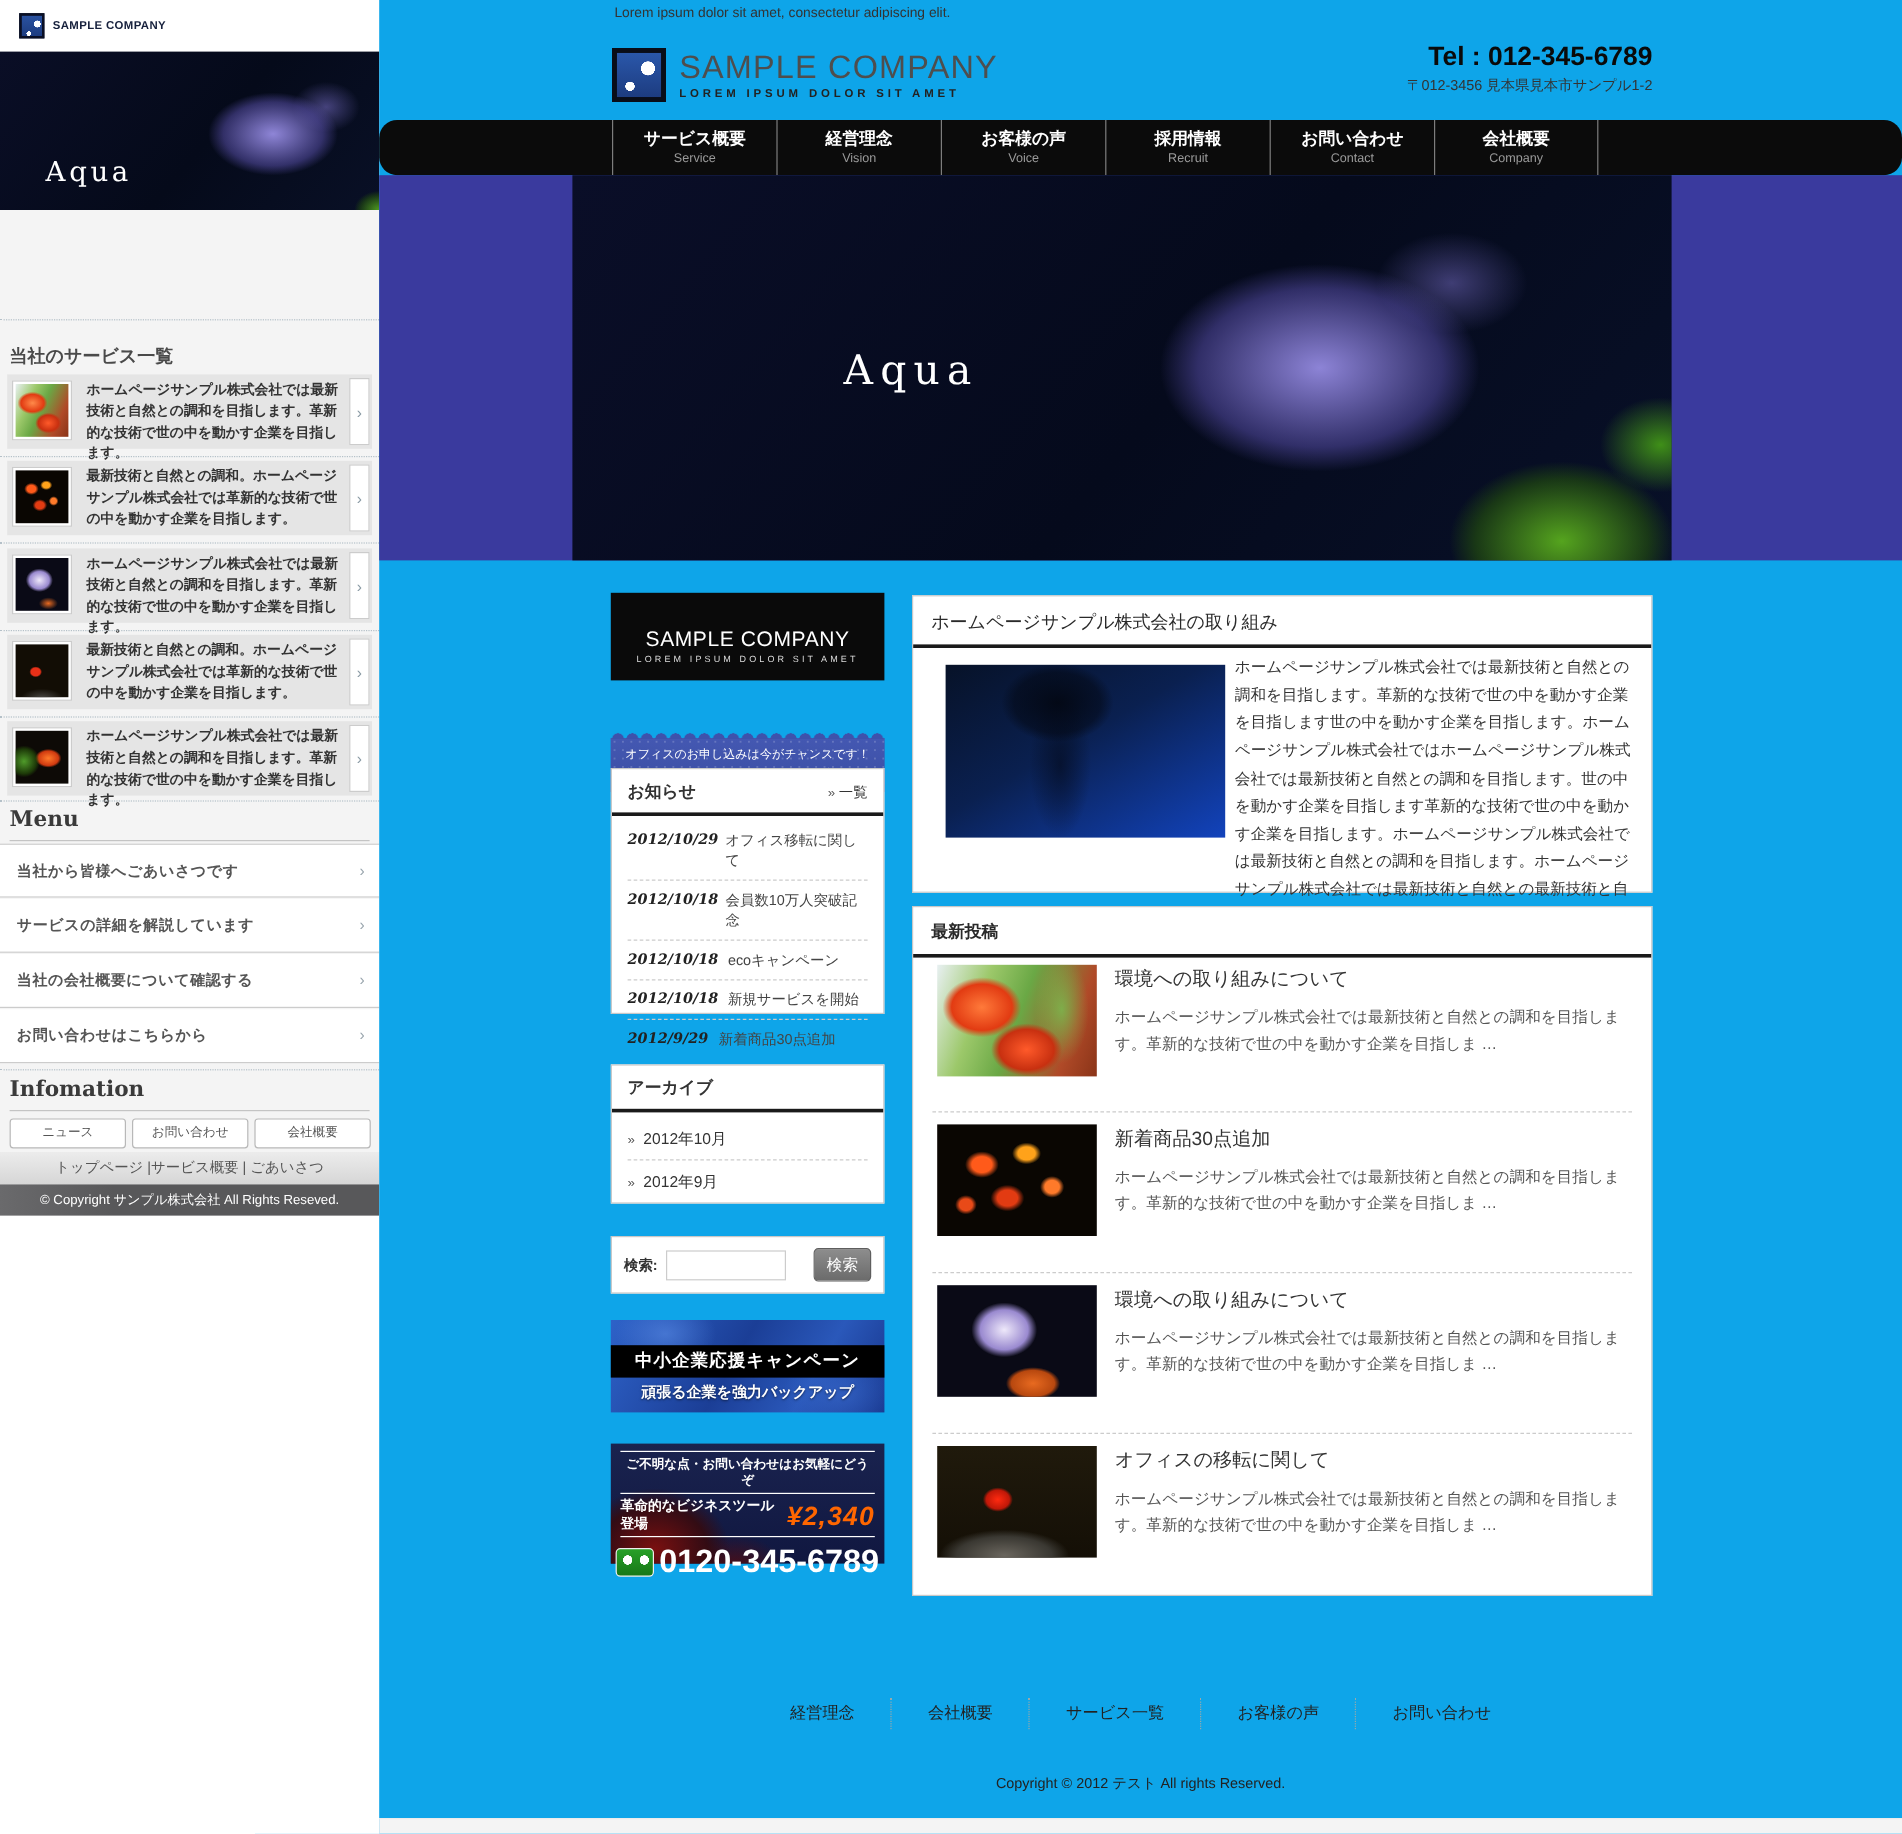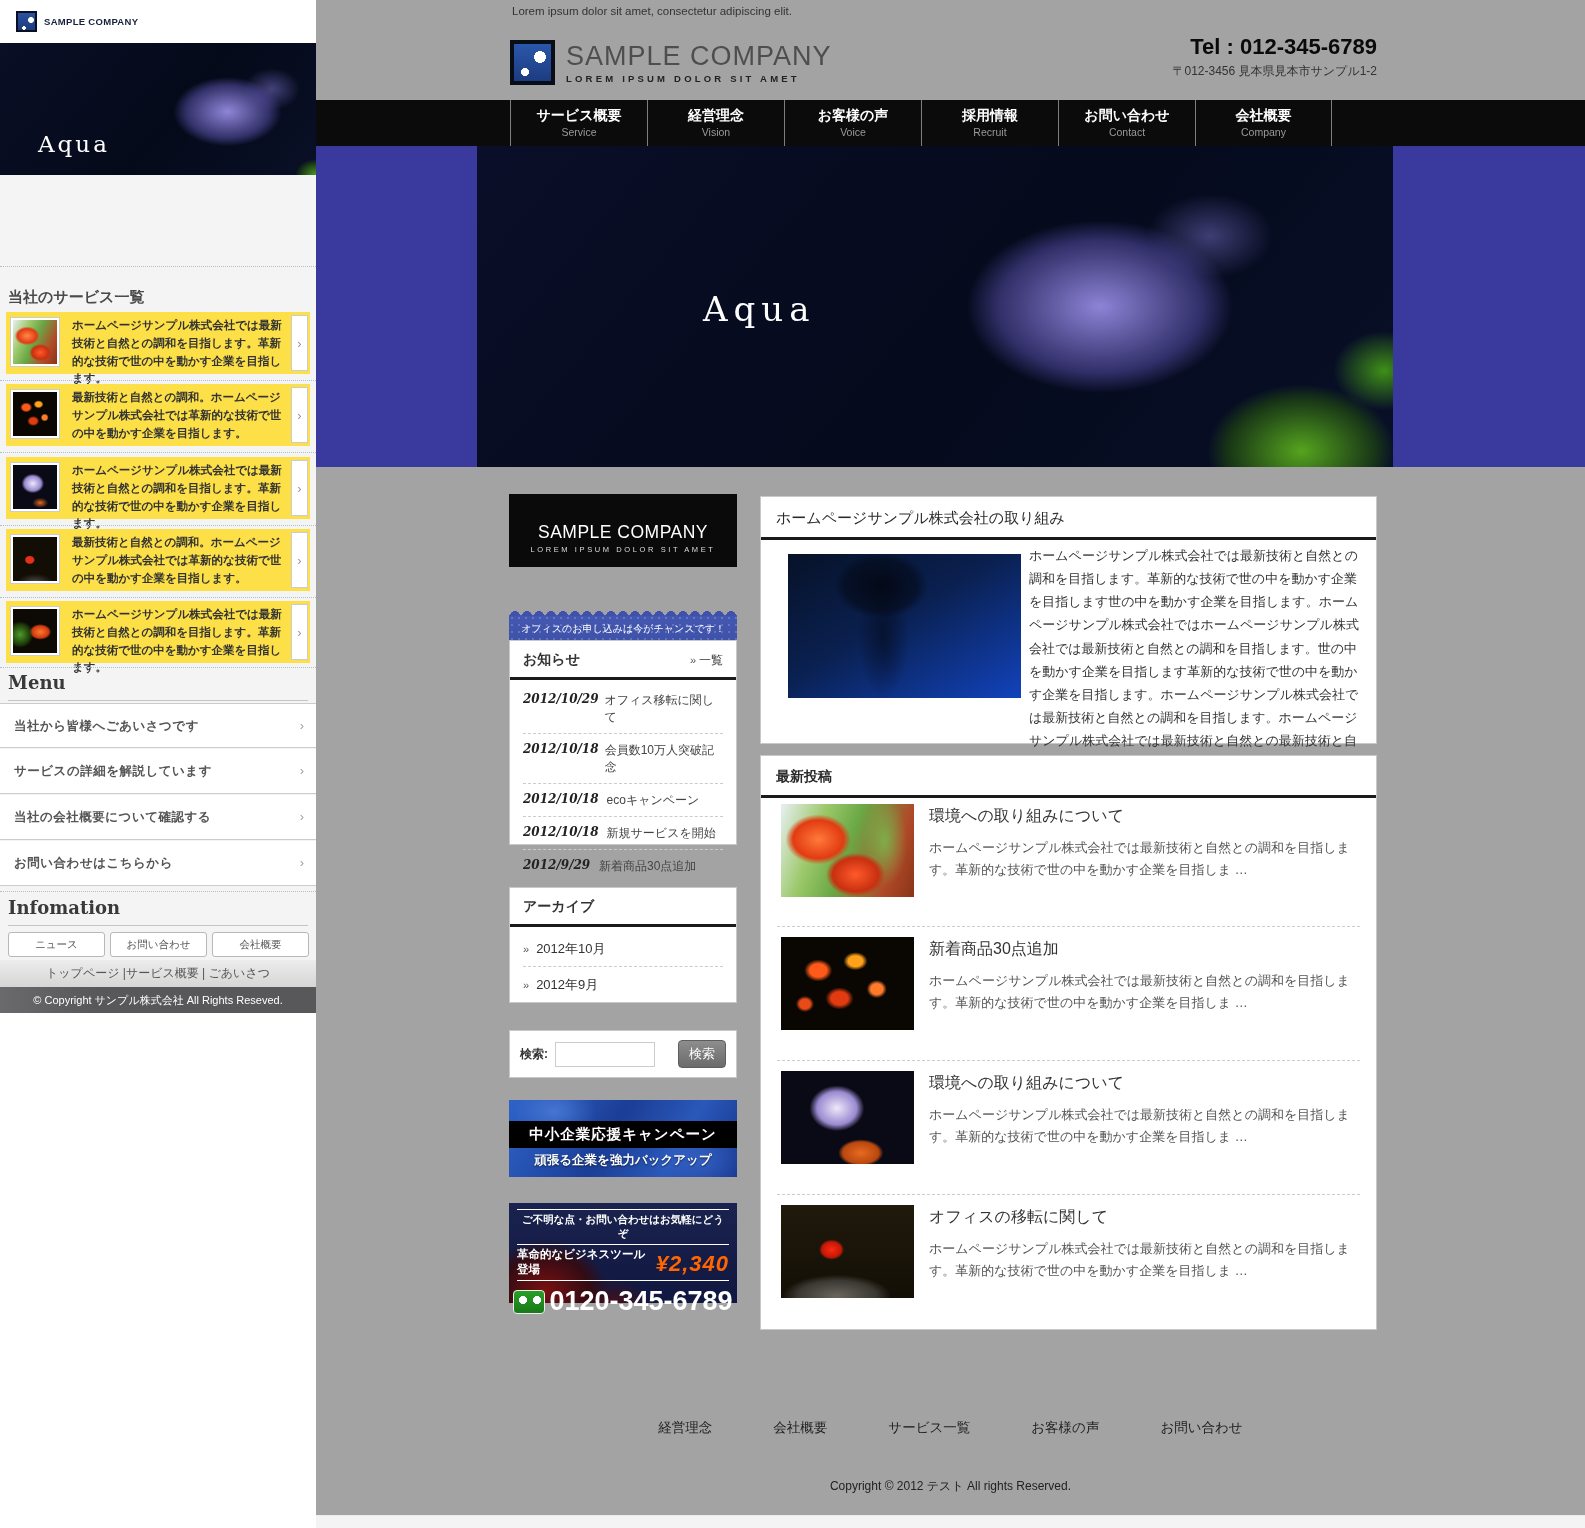--- a/index.html
+++ b/index.html
@@ -16,51 +16,51 @@
   .m-hero { position:absolute; left:0; top:43px; width:316px; height:132px;
       background:
         radial-gradient(75px 48px at 72% 52%, rgba(150,140,225,.95), rgba(95,85,180,.5) 55%, transparent 72%),
         radial-gradient(40px 30px at 86% 35%, rgba(120,110,200,.55), transparent 70%),
         radial-gradient(26px 20px at 100% 100%, #4f9b1f, rgba(40,90,10,.5) 60%, transparent 80%),
         linear-gradient(130deg, #0a0e26 0%, #050a1a 55%, #091026 100%); }
   .m-hero-title { position:absolute; left:38px; top:88px; color:#fff; font-family:"DejaVu Serif", serif; font-size:23px; letter-spacing:3px; }
   .m-intro { position:absolute; left:12px; top:186px; width:292px; font-size:12px; line-height:1.85; color:#333; font-weight:600; }
   .m-dot-sep { position:absolute; left:0; width:316px; border-top:1px dotted #b4c0c8; }
   .m-sec-title { position:absolute; left:8px; width:300px; font-family:"DejaVu Serif", serif; font-size:15px; color:#4a4a4a; padding-bottom:6px; border-bottom:1px solid #c8c8c8; }
-  .svc { position:absolute; left:6px; width:304px; height:62px; background:#fde047; }
+  .svc { position:absolute; left:6px; width:304px; height:62px; background:#e5e5e5; }
   .svc-thumb { position:absolute; left:4px; top:5px; width:50px; height:50px; border:1px solid #ccc; background:#fff; padding:2px; }
   .svc-thumb .ph { width:100%; height:100%; display:block; }
   .svc-text { position:absolute; left:66px; top:5px; width:216px; font-size:11.5px; line-height:1.55; color:#333; font-weight:600; }
   .svc-chev { position:absolute; right:2px; top:3px; width:17px; height:56px; border:1px solid #ccc; background:#fff; color:#8a9aa4; font-size:13px; text-align:center; line-height:56px; }
   .t1 { background: radial-gradient(16px 12px at 32% 36%, #ff8a4a, #e23b12 60%, transparent 78%), radial-gradient(14px 11px at 62% 74%, #ff5a2a, #c83010 60%, transparent 78%), linear-gradient(115deg,#e8f0f2 0%,#9cc86a 28%,#6aa845 48%,#b04a28 78%,#8a3418 100%); }
   .t2 { background: radial-gradient(6px 5px at 30% 35%, #ff5a1a 60%, transparent), radial-gradient(5px 4px at 58% 28%, #ffa21a 60%, transparent), radial-gradient(6px 5px at 46% 66%, #e23b12 60%, transparent), radial-gradient(4px 4px at 72% 58%, #ff7a2a 60%, transparent), #0a0602; }
   .t3 { background: radial-gradient(15px 13px at 45% 42%, #eee8fa, #9a8ad0 55%, transparent 75%), radial-gradient(11px 7px at 62% 86%, #e86a20, transparent 72%), #0a0a16; }
   .t4 { background: radial-gradient(7px 6px at 38% 52%, #e83018 55%, transparent 75%), radial-gradient(22px 10px at 50% 102%, #4a4844, transparent 80%), #120d05; }
   .t5 { background: radial-gradient(17px 17px at 16% 58%, #4f9b2a, rgba(40,90,10,.6) 60%, transparent 78%), radial-gradient(14px 10px at 62% 52%, #ff7a2a, #d03a10 60%, transparent 78%), #0d0a06; }
   .m-head2 { position:absolute; left:8px; width:300px; font-family:"DejaVu Serif", serif; font-size:18px; color:#3a3a3a; padding-bottom:7px; border-bottom:1px solid #c4c4c4; }
   .m-menu-item { position:absolute; left:0; width:316px; height:45px; background:#fff; border-bottom:1px solid #ccc; }
   .m-menu-item .lbl { position:absolute; left:14px; top:14px; font-size:12.5px; color:#555; font-weight:600; letter-spacing:.5px; }
   .m-menu-item .arr { position:absolute; right:12px; top:14px; color:#9aa6ae; font-size:13px; }
   .m-btn { position:absolute; top:932px; height:25px; width:97px; background:#fff; border:1px solid #b8b8b8; border-radius:3px; font-size:10.5px; color:#555; text-align:center; line-height:23px; }
   .m-footlinks { position:absolute; left:0; top:960px; width:316px; height:27px; background:linear-gradient(#ececec,#d6d6d6); text-align:center; line-height:27px; font-size:12px; color:#555; }
   .m-copy { position:absolute; left:0; top:987px; width:316px; height:26px; background:linear-gradient(90deg,#6a6a6c,#58585a 30%); color:#fff; font-size:11px; text-align:center; line-height:26px; }
 
   
-  .desktop { position:absolute; left:316px; top:0; width:1269px; height:1528px; background:#a3a3a3; }
+  .desktop { position:absolute; left:316px; top:0; width:1269px; height:1528px; background:#0ea5e9; }
   .tagline { position:absolute; left:196px; top:5px; font-size:11.5px; color:#333; }
   .d-logo { position:absolute; left:194px; top:40px; display:flex; align-items:center; }
   .logo-sq { width:45px; height:45px; background:#0a0f1e; border:4px solid #090d18; position:relative;
       background-image: radial-gradient(circle 6px at 26px 13px, #fff 95%, transparent), radial-gradient(circle 4px at 11px 28px, #fff 95%, transparent), linear-gradient(#2a57aa,#1d3c80); }
   .d-logo-txt { margin-left:11px; }
   .d-logo-name { font-size:27px; color:#4e4e4e; letter-spacing:1px; }
   .d-logo-sub { font-size:9.5px; font-weight:bold; color:#222; letter-spacing:3.2px; margin-top:1px; }
   .d-tel { position:absolute; right:208px; top:34px; text-align:right; }
   .d-tel-num { font-size:22px; font-weight:bold; color:#0a0a0a; }
   .d-addr { font-size:12px; color:#333; margin-top:3px; }
-  .nav { position:absolute; left:0; top:100px; width:1269px; height:46px; background:#0b0b0b; }
+  .nav { position:absolute; left:0; top:100px; width:1269px; height:46px; background:#0b0b0b;border-radius:15px; }
   .nav-item { position:absolute; top:0; width:137px; height:46px; border-left:1px solid #7d7d7d; text-align:center; cursor:pointer; }
   .nav-item.last { border-right:1px solid #7d7d7d; }
   .nav-jp { font-size:14px; font-weight:bold; color:#fff; margin-top:7px; }
   .nav-en { font-size:10.5px; color:#9a9a9a; margin-top:1px; }
   .hero { position:absolute; left:0; top:146px; width:1269px; height:321px; background:#3a3a9e; }
   .hero-img { position:absolute; left:161px; top:0; width:916px; height:321px;
       background:
         radial-gradient(185px 120px at 68% 50%, rgba(148,138,224,.95), rgba(92,82,178,.5) 55%, transparent 72%),
         radial-gradient(90px 60px at 80% 28%, rgba(120,110,200,.5), transparent 70%),
         radial-gradient(120px 85px at 90% 95%, #55a41e, rgba(40,90,10,.55) 60%, transparent 78%),

